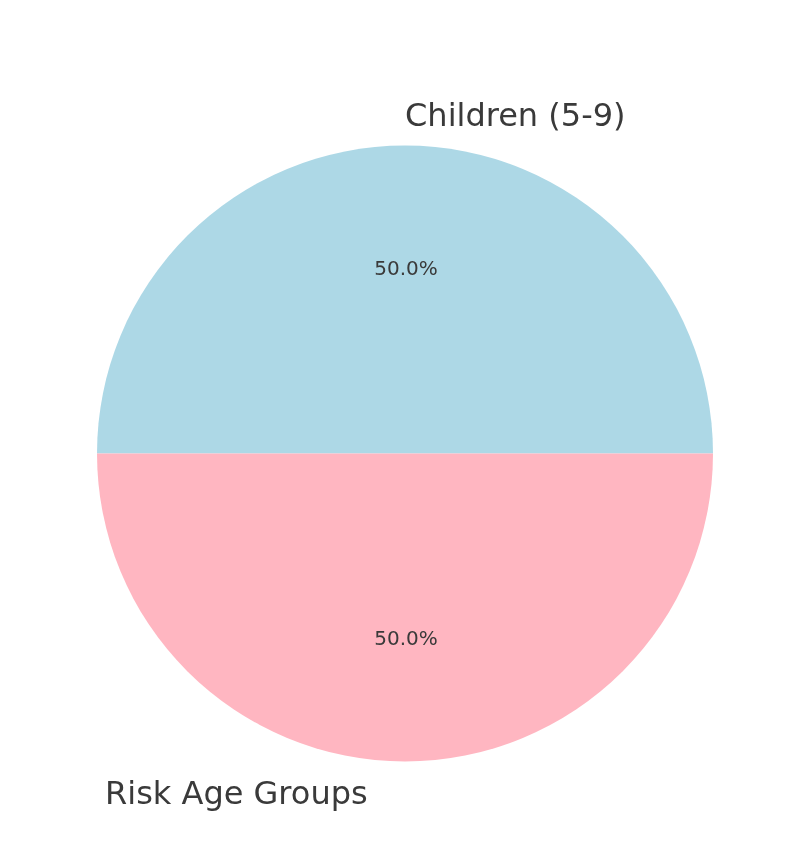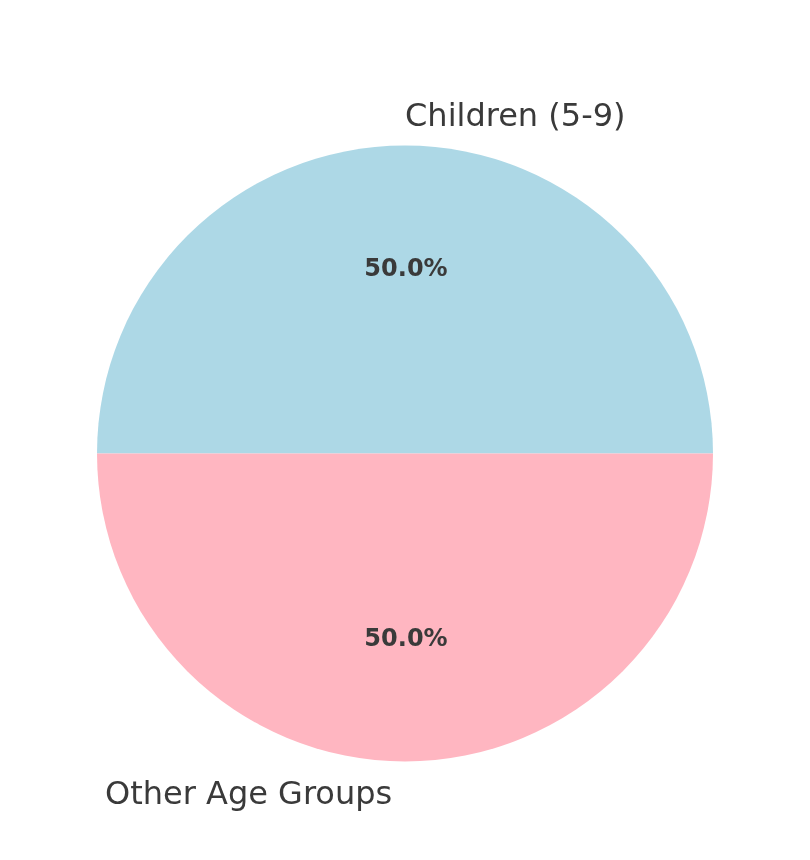--- a/index.html
+++ b/index.html
@@ -56,23 +56,23 @@
     top: 98px;
     text-align: left;
   }
   #label-other {
     left: 105px;
     top: 776px;
     text-align: left;
   }
   .pct-label {
     position: absolute;
-    font-size: 24px;
+    font-size: 20px;
     line-height: 34px;
-    font-weight: 700;
+    font-weight: 400;
     color: #3a3a3a;
     white-space: nowrap;
     text-align: center;
     transform: translate(-50%, -50%);
   }
   #pct-children {
     left: 406px;
     top: 268px;
   }
   #pct-other {
@@ -88,19 +88,19 @@
   <div id="chart-title">Age Group at Risk for Dog Bites</div>
 
   <svg id="pie-svg" viewBox="0 0 810 860" xmlns="http://www.w3.org/2000/svg">
     <rect x="0" y="0" width="810" height="860" fill="#ffffff"></rect>
     <path id="slice-children" d="M 713 453.5 A 308 308 0 0 0 97 453.5 Z" fill="#add8e6"></path>
     <path id="slice-other" d="M 97 453.5 A 308 308 0 0 0 713 453.5 Z" fill="#ffb6c1"></path>
   </svg>
 
   <div class="slice-label" id="label-children">Children (5-9)</div>
 
-  <div class="slice-label" id="label-other">Other Age Groups</div>
+  <div class="slice-label" id="label-other">Risk Age Groups</div>
 
   <div class="pct-label" id="pct-children">50.0%</div>
 
   <div class="pct-label" id="pct-other">50.0%</div>
 
 </div>
 
 </body></html>

